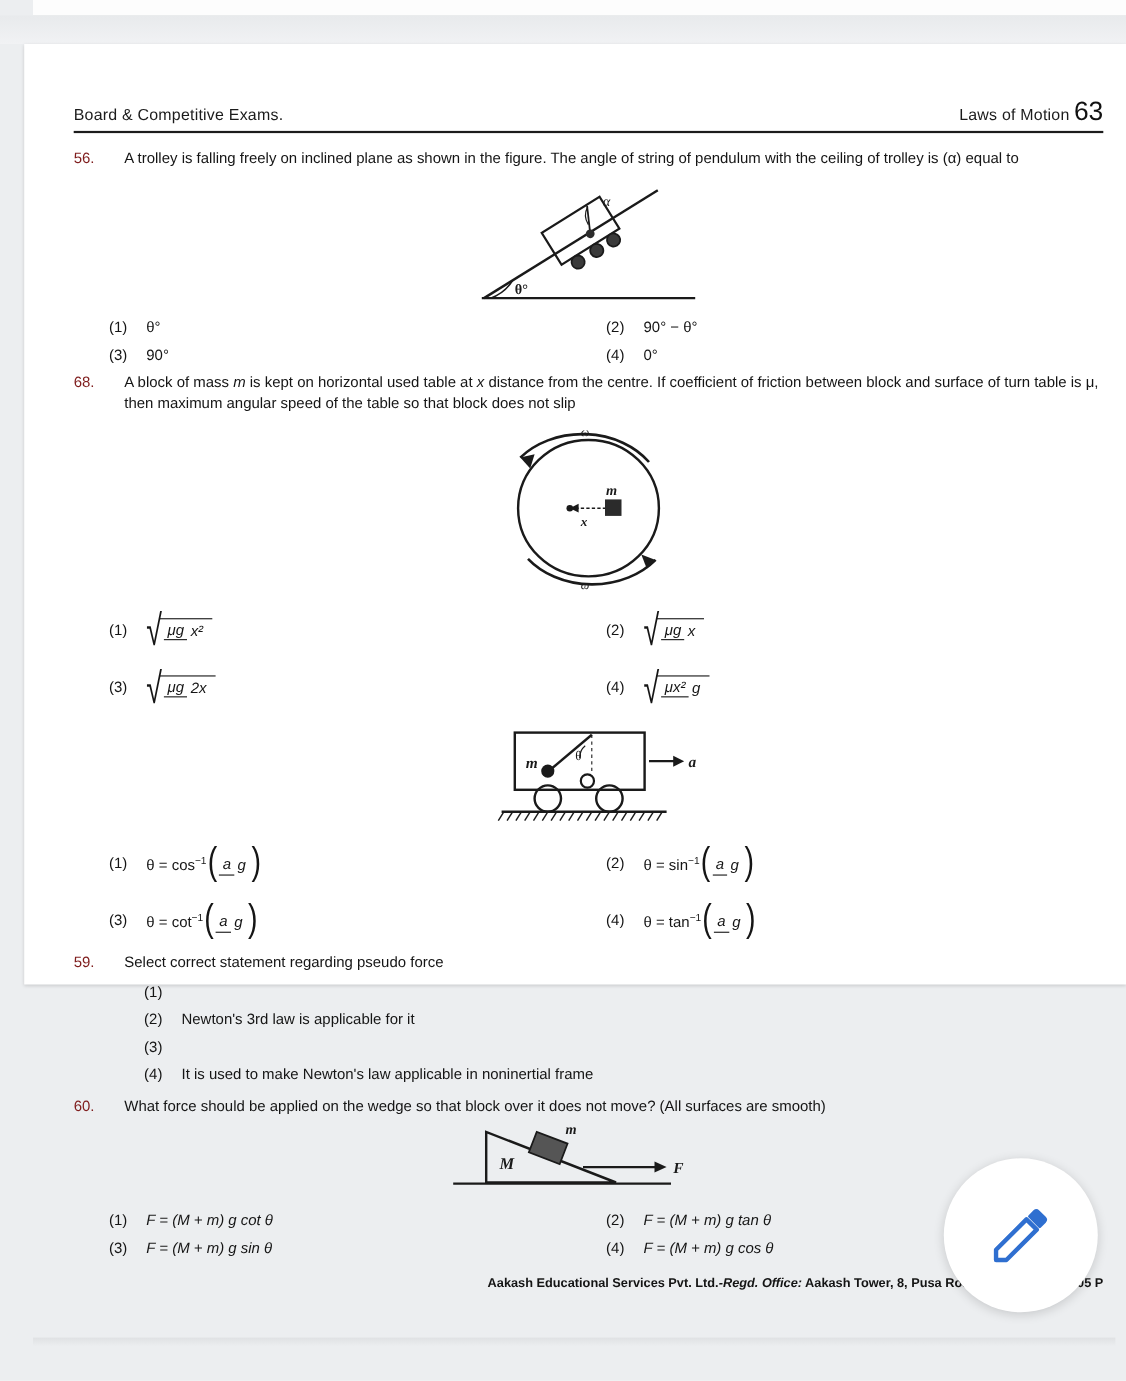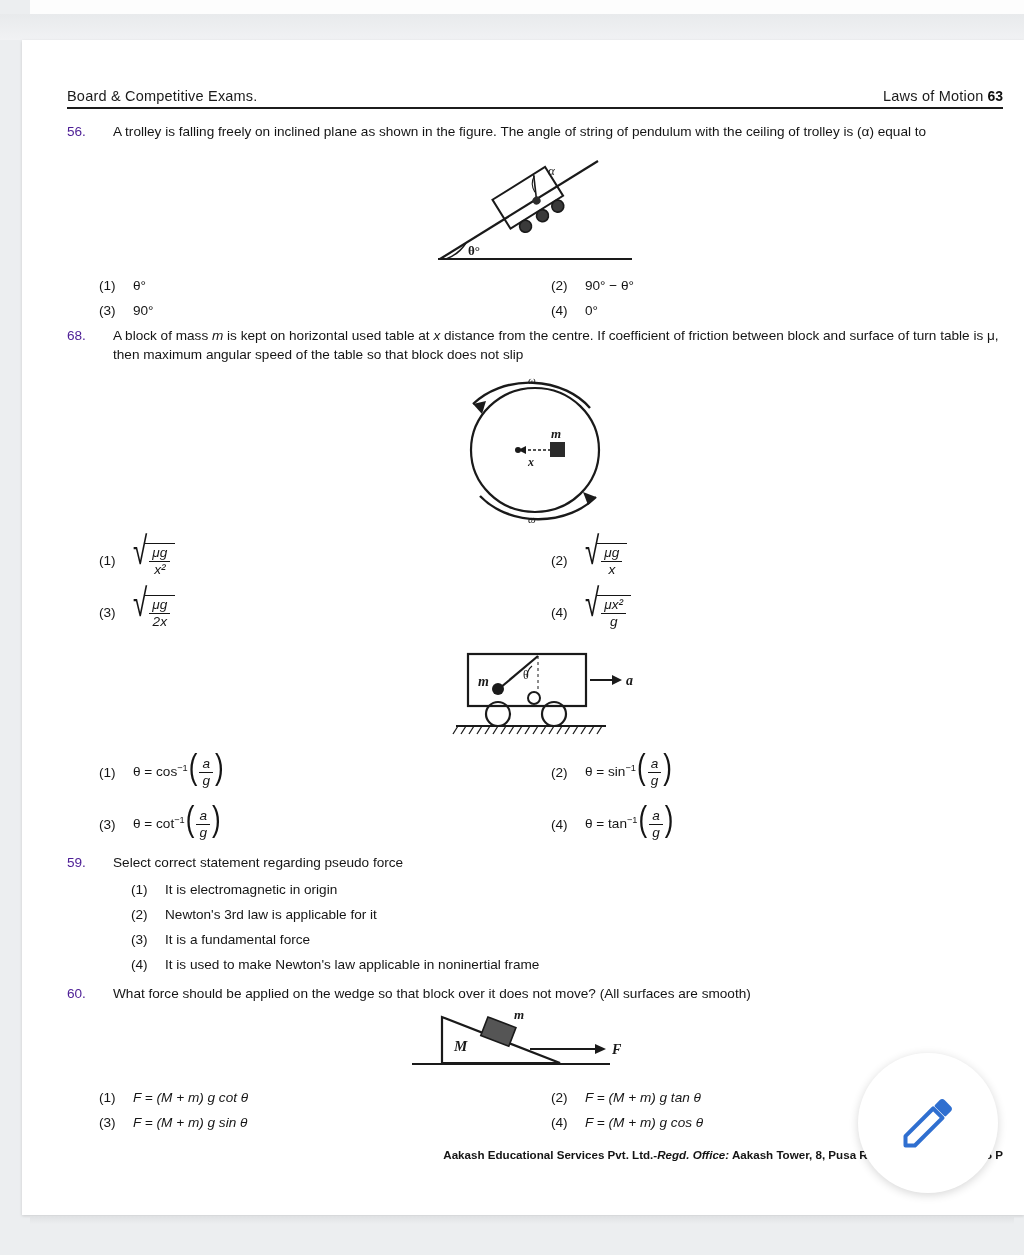--- a/index.html
+++ b/index.html
@@ -17,21 +17,21 @@
   .page-edge-top {
     position: absolute; left: 30px; top: 0; width: 994px; height: 14px;
     background: #fdfdfd;
     border-bottom: 1px solid #e2e4e6;
   }
   .page-gap {
     position: absolute; left: 0; top: 14px; width: 1024px; height: 26px;
     background: linear-gradient(#e8eaec, #f1f2f4);
   }
   .page-card {
-    position: absolute; left: 22px; top: 40px; width: 1002px; height: 1175px;
+    position: absolute; left: 22px; top: 40px; width: 1002px; height: 855px;
     background: #ffffff;
     box-shadow: 0 1px 3px rgba(0,0,0,0.14);
   }
   .page-shadow-bottom {
     position: absolute; left: 30px; top: 1216px; width: 984px; height: 8px;
     background: linear-gradient(#dfe1e3, #eceef0);
   }
   .content {
     position: absolute; left: 45px; top: 48px; width: 936px;
   }
@@ -41,28 +41,28 @@
     display: flex; justify-content: space-between; align-items: baseline;
     border-bottom: 2px solid #1c1c1c;
     padding-bottom: 3px;
     margin-bottom: 14px;
   }
   .header-left {
     font-size: 14.5px; color: #1b1b1b; letter-spacing: .2px;
   }
   .header-right { display: flex; align-items: baseline; gap: 4px; }
   .header-chapter { font-size: 14.5px; color: #1b1b1b; letter-spacing: .2px; }
-  .header-page { font-size: 14px; font-weight: bold; color: #111; }
+  .header-page { font-size: 24px; font-weight: normal; color: #111; }
 
   
   .question { position: relative; margin-bottom: 2px; }
   .q-head { display: flex; align-items: flex-start; }
   .q-num {
     width: 32px; flex: 0 0 32px;
-    font-size: 13.6px; color: #4c1d95; padding-top: 1px;
+    font-size: 13.6px; color: #7f1d1d; padding-top: 1px;
   }
   .q-text {
     font-size: 13.6px; line-height: 1.36; color: #151515;
     text-align: left; flex: 1 1 auto; margin-left: 14px;
   }
   .q-text i { font-style: italic; }
 
   .options {
     display: flex; flex-wrap: wrap;
     margin-top: 6px; padding-left: 32px;
@@ -77,21 +77,21 @@
   .opt-body { flex: 1 1 auto; }
   .opt-body i { font-style: italic; }
 
   .options-stack { padding-left: 64px; margin-top: 4px; }
   .options-stack .opt { width: 100%; padding: 5px 0; }
 
   .options-tall .opt { height: 52px; align-items: center; }
 
   
   .frac {
-    display: inline-flex; flex-direction: column;
+    display: inline-flex; flex-direction: row;
     vertical-align: middle; text-align: center;
     margin: 0 1px; line-height: 1.05;
   }
   .frac .num { border-bottom: 1.2px solid #151515; padding: 0 3px 1px 3px; }
   .frac .den { padding: 1px 3px 0 3px; }
   .sqrt {
     display: inline-flex; align-items: stretch;
     vertical-align: middle; line-height: 1;
   }
   .sqrt .radical {
@@ -358,29 +358,27 @@
       </div>
 
       <div class="question" style="margin-top:4px;">
         <div class="q-head">
           <div class="q-num">59.</div>
           <div class="q-text">Select correct statement regarding pseudo force</div>
         </div>
         <div class="options options-stack">
           <div class="opt">
             <span class="opt-label">(1)</span>
-            <span class="opt-body">It is electromagnetic in origin</span>
           </div>
           <div class="opt">
             <span class="opt-label">(2)</span>
             <span class="opt-body">Newton's 3rd law is applicable for it</span>
           </div>
           <div class="opt">
             <span class="opt-label">(3)</span>
-            <span class="opt-body">It is a fundamental force</span>
           </div>
           <div class="opt">
             <span class="opt-label">(4)</span>
             <span class="opt-body">It is used to make Newton's law applicable in noninertial frame</span>
           </div>
         </div>
       </div>
 
       <div class="question" style="margin-top:8px;">
         <div class="q-head">

